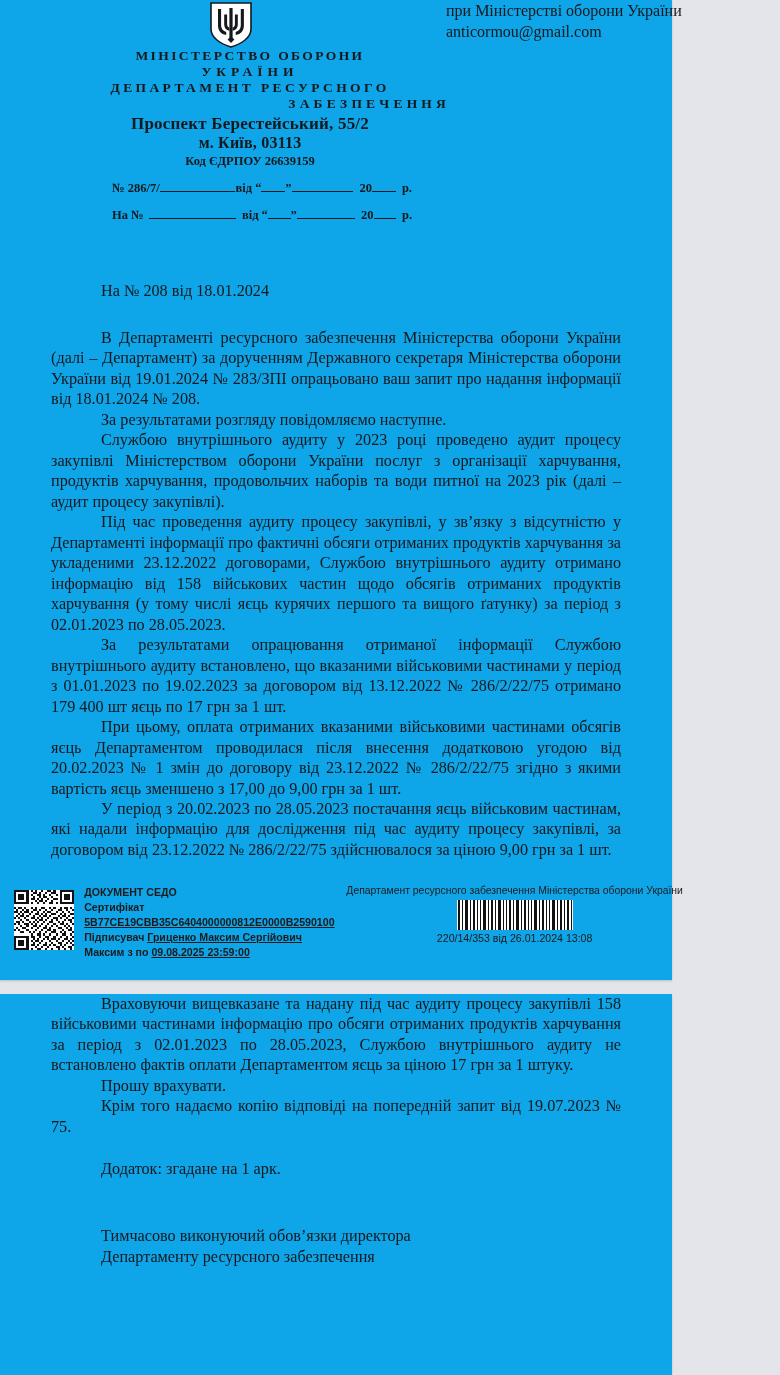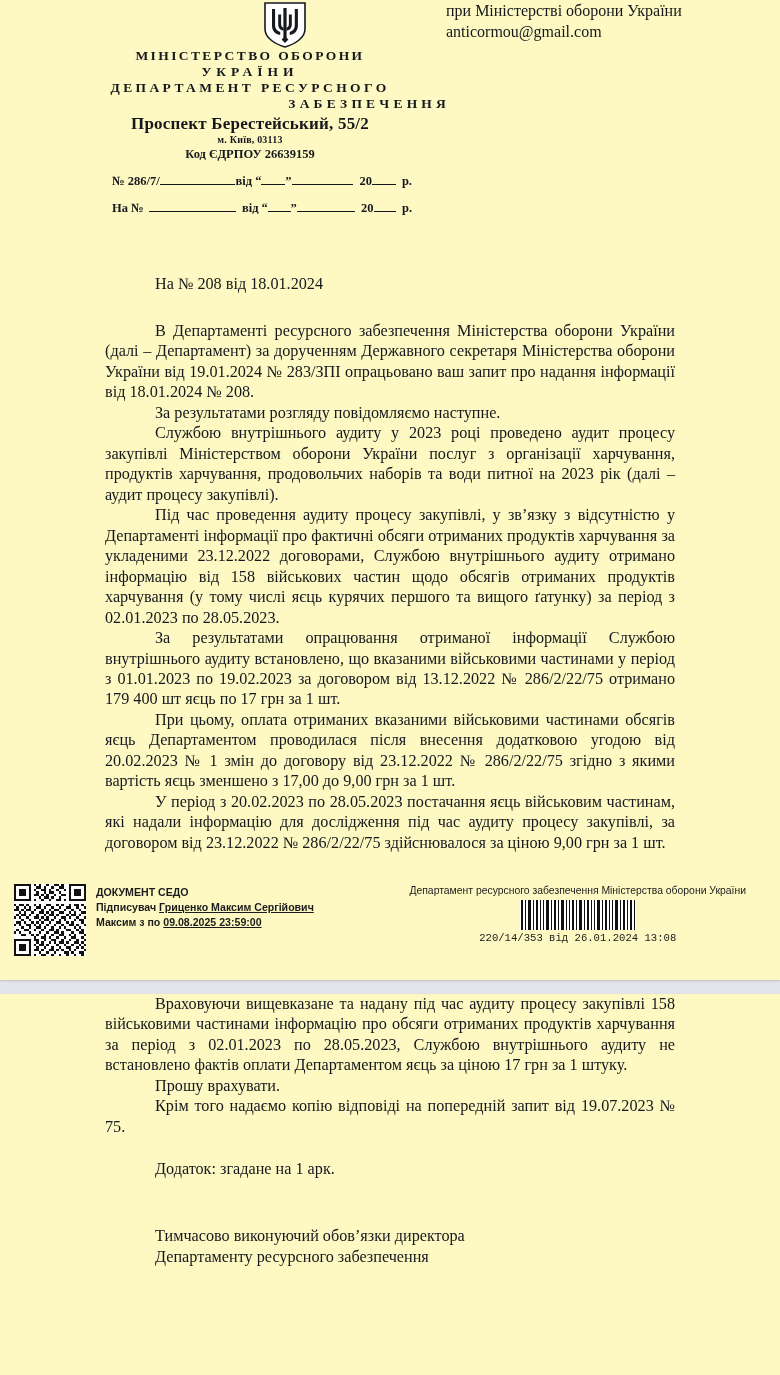--- a/index.html
+++ b/index.html
@@ -15,22 +15,22 @@
     -webkit-font-smoothing: antialiased;
   }
 
   .viewport {
     width: 780px;
     background: #e4e5ea;
   }
 
   .page {
     position: relative;
-    width: 780px;
-    background: #fef9c3;
+    width: 672px;
+    background: #0ea5e9;
     box-shadow: 0 1px 2px rgba(0,0,0,0.18);
   }
   .page-one { height: 980px; padding: 0; }
   .page-gap { height: 14px; background: #e4e5ea; }
   .page-two { height: 381px; }
 
   
   .letterhead {
     position: relative;
     padding-top: 2px;
@@ -62,21 +62,21 @@
   .org-line.l3 { letter-spacing: 3.4px; font-size: 13.5px; }
   .org-line.l4 { letter-spacing: 4.2px; text-align: right; }
   .addr-line {
     font-family: "Liberation Serif", serif;
     font-weight: bold;
     font-size: 17px;
     letter-spacing: 0.2px;
     margin-top: 2px;
     color: #15181c;
   }
-  .addr-line.small { font-size: 10px; margin-top: 0px; font-family: Liberation Serif, serif; }
+  .addr-line.small { font-size: 16px; margin-top: 0px; font-family: Liberation Serif, serif; }
   .code-line {
     font-family: "Liberation Serif", serif;
     font-weight: bold;
     font-size: 12.5px;
     margin-top: 1px;
     color: #15181c;
   }
 
   .ref-rows {
     margin-top: 13px;
@@ -172,21 +172,21 @@
     padding-top: 1px;
   }
   .dept-caption {
     font-family: "Liberation Sans", sans-serif;
     font-size: 10.4px;
     color: #1b1b1b;
     white-space: nowrap;
   }
   .barcode { margin: 4px auto 2px; display:block; }
   .barcode-label {
-    font-family: Liberation Mono, monospace;
+    font-family: Liberation Sans, sans-serif;
     font-size: 10.6px;
     color: #1b1b1b;
   }
 
   
   .page-two .body-text { padding-top: 0; }
   .p2-top { }
   .blank-gap { height: 22px; }
   .blank-gap-lg { height: 46px; }
   .sig-block {
@@ -519,20 +519,24 @@
                 <rect x="18" y="28" width="1" height="1"></rect>
                 <rect x="21" y="28" width="1" height="1"></rect>
                 <rect x="24" y="28" width="1" height="1"></rect>
                 <rect x="27" y="28" width="1" height="1"></rect>
             </g>
           </svg>
 
           <div class="sedo-text">
             <div>ДОКУМЕНТ СЕДО</div>
             <div>
+              <span>Сертифікат</span>
+              <span class="u">5B77CE19CBB35C6404000000812E0000B2590100</span>
+            </div>
+            <div>
               <span>Підписувач</span>
               <span class="u">Гриценко Максим Сергійович</span>
             </div>
             <div>
               <span>Максим з  по</span>
               <span class="u">09.08.2025 23:59:00</span>
             </div>
           </div>
         </div>
 

